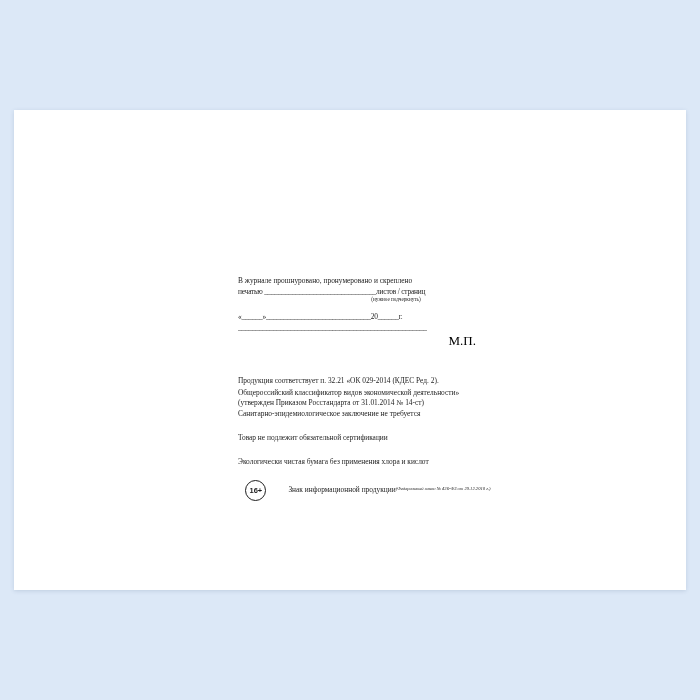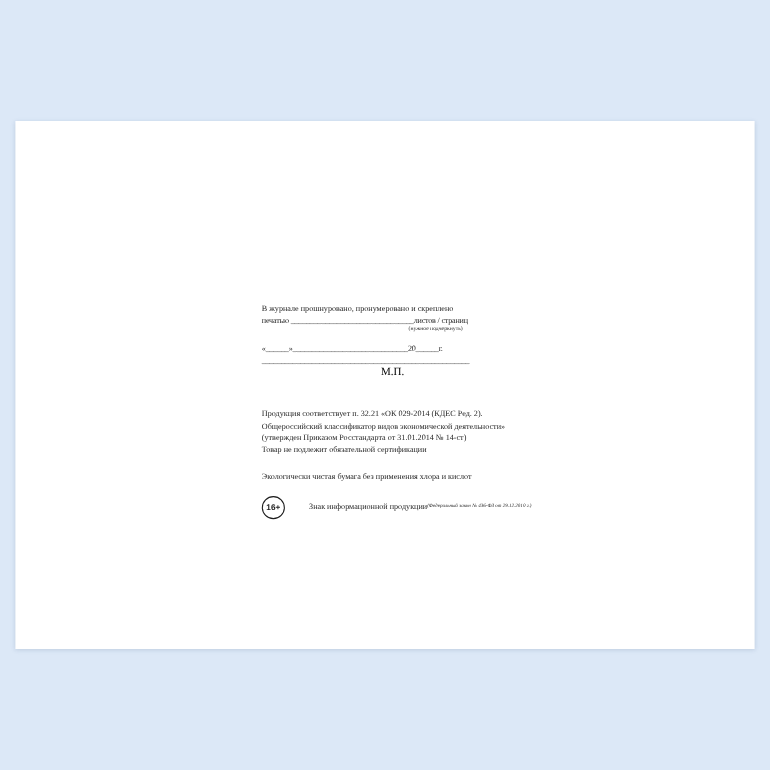--- a/index.html
+++ b/index.html
@@ -49,22 +49,22 @@
     text-align: center;
     margin-left: 56px;
     margin-top: -1px;
     margin-bottom: 9px;
     white-space: nowrap;
   }
   .row-3 { margin-bottom: 13px; }
   .row-4 { margin-bottom: 11px; }
   .row-5 { margin-bottom: 6px; letter-spacing: 0; }
   .row-mp {
-    font-size: 10px;
-    text-align: center;
+    font-size: 13px;
+    text-align: right;
     padding-right: 22px;
     margin-bottom: 26px;
   }
   .dash {
     letter-spacing: -0.2px;
   }
   .block-mid .line {
     margin-bottom: 0;
   }
   .p-tight {
@@ -74,20 +74,21 @@
   .ital {
   }
   .block-mid .one {
     margin-bottom: 13px;
   }
   .mark-row {
     display: flex;
     align-items: center;
     gap: 22px;
     margin-top: 2px;
+    justify-content: center;
   }
   .age-badge {
     width: 19px;
     height: 19px;
     border-radius: 50%;
     border: 1.2px solid #1d1d1d;
     display: flex;
     align-items: center;
     justify-content: center;
     font-size: 7.5px;
@@ -128,20 +129,21 @@
         <div class="sub-note">(нужное подчеркнуть)</div>
         <div class="line row-3 dash">«______»______________________________20______г.</div>
         <div class="line row-5 dash">______________________________________________________</div>
         <div class="row-mp">М.П.</div>
       </div>
 
       <div class="block-mid">
         <div class="line">Продукция соответствует п. 32.21 «ОК 029-2014 (КДЕС Ред. 2).</div>
         <div class="line">Общероссийский классификатор видов экономической деятельности»</div>
         <div class="line ital p-tight">(утвержден Приказом Росстандарта от 31.01.2014 № 14-ст)</div>
+        <div class="line one">Санитарно-эпидемиологическое заключение не требуется</div>
         <div class="line one">Товар не подлежит обязательной сертификации</div>
         <div class="line one">Экологически чистая бумага без применения хлора и кислот</div>
       </div>
 
       <div class="mark-row">
         <div class="age-badge">16+</div>
         <div class="mark-text">
           <div class="mark-title">Знак информационной продукции</div>
           <div class="mark-sub">(Федеральный закон № 436-ФЗ от 29.12.2010 г.)</div>
         </div>

